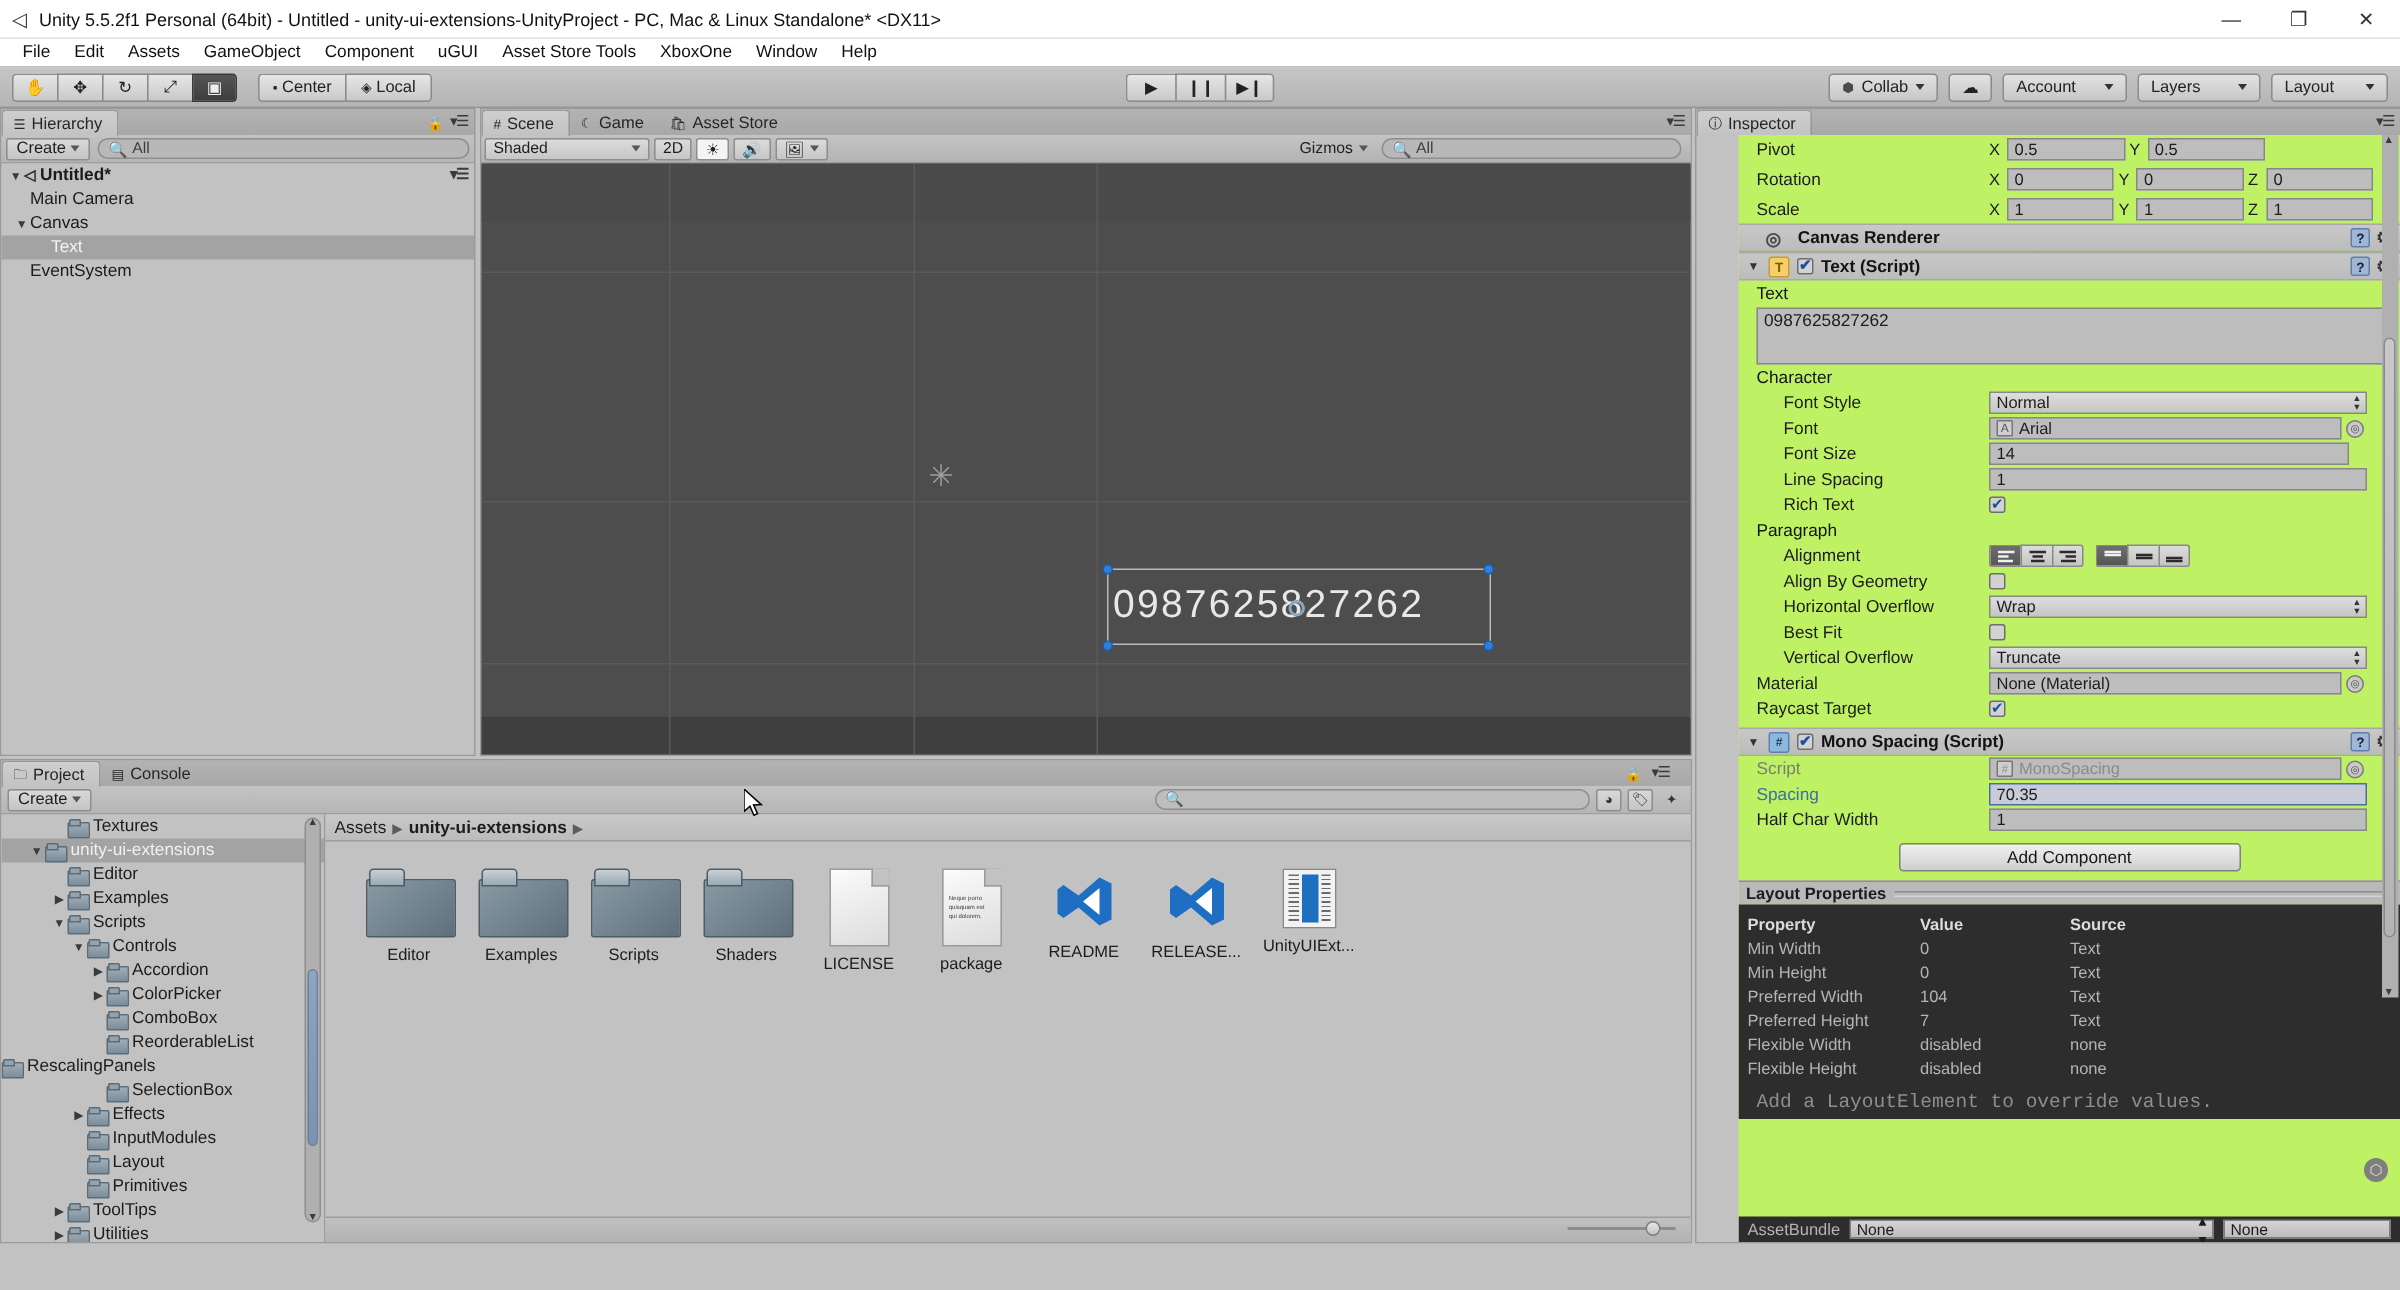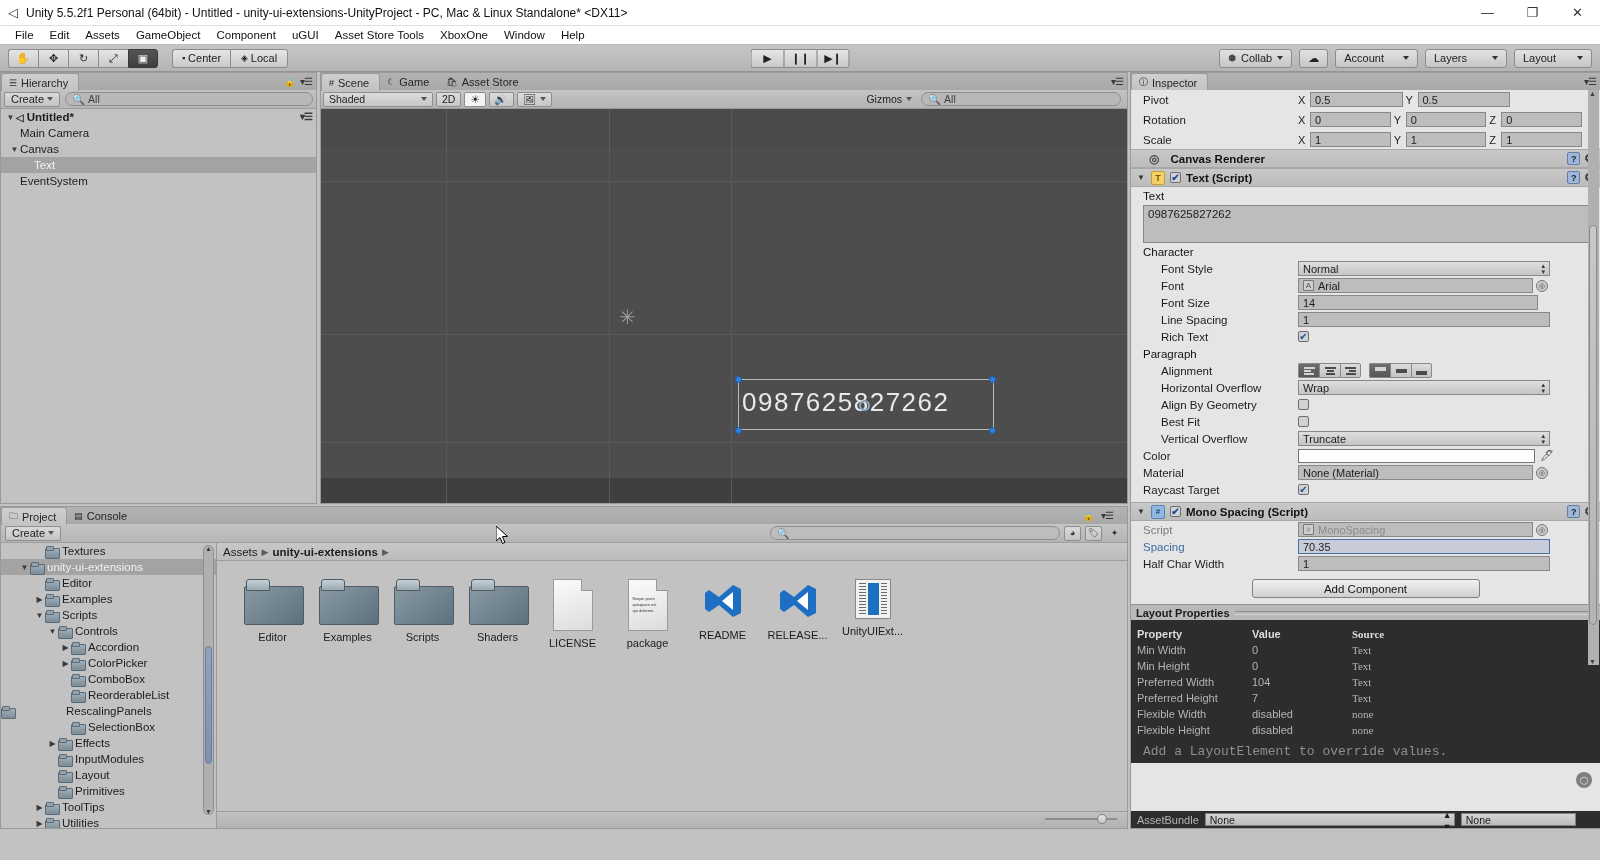--- a/index.html
+++ b/index.html
@@ -166,21 +166,21 @@
   .proj-footer { position: absolute; left: 0; right: 0; bottom: 0; height: 17px;
                  background: linear-gradient(#c0c0c0,#b2b2b2); border-top: 1px solid #9d9d9d;
                  display: flex; align-items: center; }
   .zoomslider { position: absolute; right: 10px; bottom: 4px; width: 72px; height: 10px; }
   .zoomslider .track { position: absolute; top: 4px; left: 0; right: 0; height: 2px; background: #8d8d8d; }
   .zoomslider .knob { position: absolute; top: 0; left: 52px; width: 10px; height: 10px;
                       border-radius: 50%; background: linear-gradient(#e8e8e8,#c4c4c4); border: 1px solid #7e7e7e; }
 
   
   #inspector { left: 1130px; top: 72px; width: 470px; height: 757px; border-right: none; }
-  .insp-body { background: #e5e5e5; height: calc(100% - 17px); position: relative; overflow: hidden; }
+  .insp-body { background: #bef264; height: calc(100% - 17px); position: relative; overflow: hidden; margin-left: 28px; }
   .row { display: flex; align-items: center; height: 17px; padding-left: 12px; font-size: 11.5px; color: #1c1c1c; }
   .row .lbl { width: 155px; flex: none; }
   .row .lbl.ind { padding-left: 18px; width: 155px; }
   .field { height: 15px; background: #bdbdbd; border: 1px solid #888; color: #1c1c1c;
            font-size: 11px; padding: 0 4px; display: flex; align-items: center; }
   .xyz { display: flex; align-items: center; gap: 3px; flex: 1; }
   .xyz .ax { font-size: 11px; color: #1c1c1c; width: 9px; text-align: left; }
   .xyz .field { flex: 1; }
   .comp-header { height: 19px; display: flex; align-items: center; gap: 5px; padding-left: 6px;
                  background: linear-gradient(#c8c8c8,#bcbcbc); border-top: 1px solid #a8a8a8;
@@ -222,21 +222,21 @@
   .addcomp { width: 228px; height: 19px; background: linear-gradient(#f1f1f1,#cfcfcf);
              border: 1px solid #818181; border-radius: 3px; display: flex; align-items: center;
              justify-content: center; font-size: 11.5px; color: #161616; }
   .lp-header { height: 16px; background: #b9b9b9; display: flex; align-items: center; gap: 5px;
                padding-left: 5px; font-size: 11px; font-weight: bold; color: #1b1b1b;
                border-top: 1px solid #8f8f8f; }
   .lp-rule { flex: 1; height: 4px; border-top: 1px solid #8d8d8d; border-bottom: 1px solid #d4d4d4; margin-right: 4px;}
   .lp-body { background: #2d2d2d; padding: 6px 0 4px 6px; }
   .lp-row { display: flex; height: 16px; align-items: center; font-size: 11px; color: #b4b4b4; }
   .lp-row.head { color: #dcdcdc; font-weight: bold; }
-  .lp-c1 { width: 115px; } .lp-c2 { width: 100px; } .lp-c3 { flex: 1; font-family: Liberation Serif, serif; }
+  .lp-c1 { width: 115px; } .lp-c2 { width: 100px; } .lp-c3 { flex: 1; }
   .lp-note { font-size: 13px; color: #8e8e8e; padding: 6px 0 0 6px; font-family: Liberation Mono, monospace; }
   .insp-scroll { position: absolute; right: 1px; top: 0; width: 11px; background: #b0b0b0; }
   .insp-thumb { position: absolute; left: 1px; width: 8px; background: linear-gradient(#c8c8c8,#b4b4b4);
                 border: 1px solid #8a8a8a; border-radius: 4px; }
   .assetbundle-bar { position: absolute; left: 0; right: 0; bottom: 0; height: 17px;
                      background: #2d2d2d; display: flex; align-items: center; gap: 6px;
                      padding: 0 6px; font-size: 11px; color: #b4b4b4; }
   .ab-popup { height: 13px; background: linear-gradient(#d4d4d4,#bcbcbc); border: 1px solid #808080;
               display: flex; align-items: center; padding: 0 4px; font-size: 10.5px; color: #1c1c1c; }
   .unity-badge { position: absolute; right: 8px; bottom: 40px; width: 16px; height: 16px;
@@ -498,21 +498,21 @@
           <span>ColorPicker</span>
         </div>
         <div class="t-row" style="padding-left:70px;">
           <span class="folder-ico"></span>
           <span>ComboBox</span>
         </div>
         <div class="t-row" style="padding-left:70px;">
           <span class="folder-ico"></span>
           <span>ReorderableList</span>
         </div>
-        <div class="t-row" style="gap:48px;">
+        <div class="t-row" style="">
           <span class="folder-ico"></span>
           <span>RescalingPanels</span>
         </div>
         <div class="t-row" style="padding-left:70px;">
           <span class="folder-ico"></span>
           <span>SelectionBox</span>
         </div>
         <div class="t-row" style="padding-left:46px;">
           <span class="tri">▶</span>
           <span class="folder-ico"></span>
@@ -765,50 +765,45 @@
           <div class="align-btn">
             <svg width="13" height="10">
                 <line x1="1" y1="6" x2="12" y2="6" stroke="#2b2b2b"></line>
                 <line x1="1" y1="8" x2="12" y2="8" stroke="#2b2b2b"></line>
               </svg>
           </div>
         </div>
       </div>
 
       <div class="row">
+        <span class="lbl ind">Align By Geometry</span>
+        <span class="cb"></span>
+      </div>
+
+      <div class="row">
         <span class="lbl ind">Horizontal Overflow</span>
         <div class="popup" style="width:252px;">
           <span>Wrap</span>
           <span class="arrows">▴<br>▾</span>
         </div>
       </div>
 
       <div class="row">
-        <span class="lbl ind">Align By Geometry</span>
-        <span class="cb"></span>
-      </div>
-
-      <div class="row">
         <span class="lbl ind">Best Fit</span>
         <span class="cb"></span>
       </div>
 
       <div class="row">
         <span class="lbl ind">Vertical Overflow</span>
         <div class="popup" style="width:252px;">
           <span>Truncate</span>
           <span class="arrows">▴<br>▾</span>
         </div>
       </div>
 
-      <div class="row">
-        <span class="lbl">Color</span>
-        <div class="colorfield" style="max-width:237px;"></div>
-        <span style="margin-left:5px;font-size:11px;color:#444;">🖊</span>
-      </div>
 
       <div class="row">
         <span class="lbl">Material</span>
         <div class="objfield" style="width:235px;">
           <span>None (Material)</span>
         </div>
         <span class="pickbtn">◎</span>
       </div>
 
       <div class="row">

